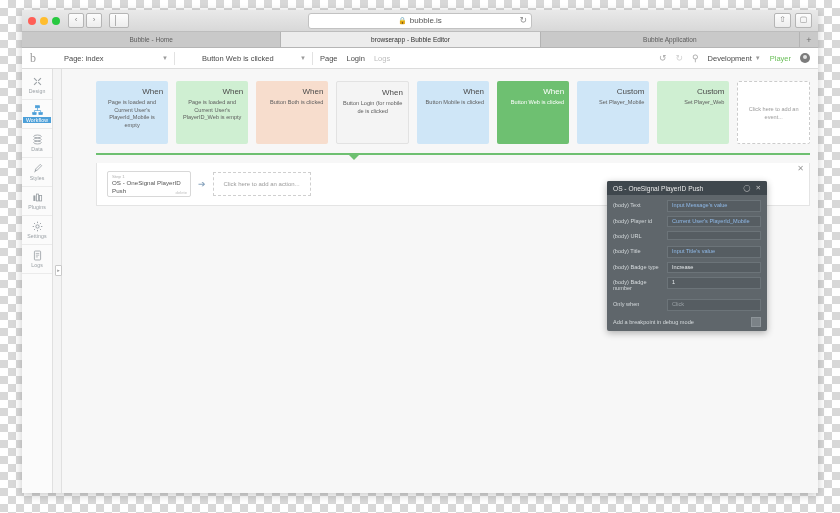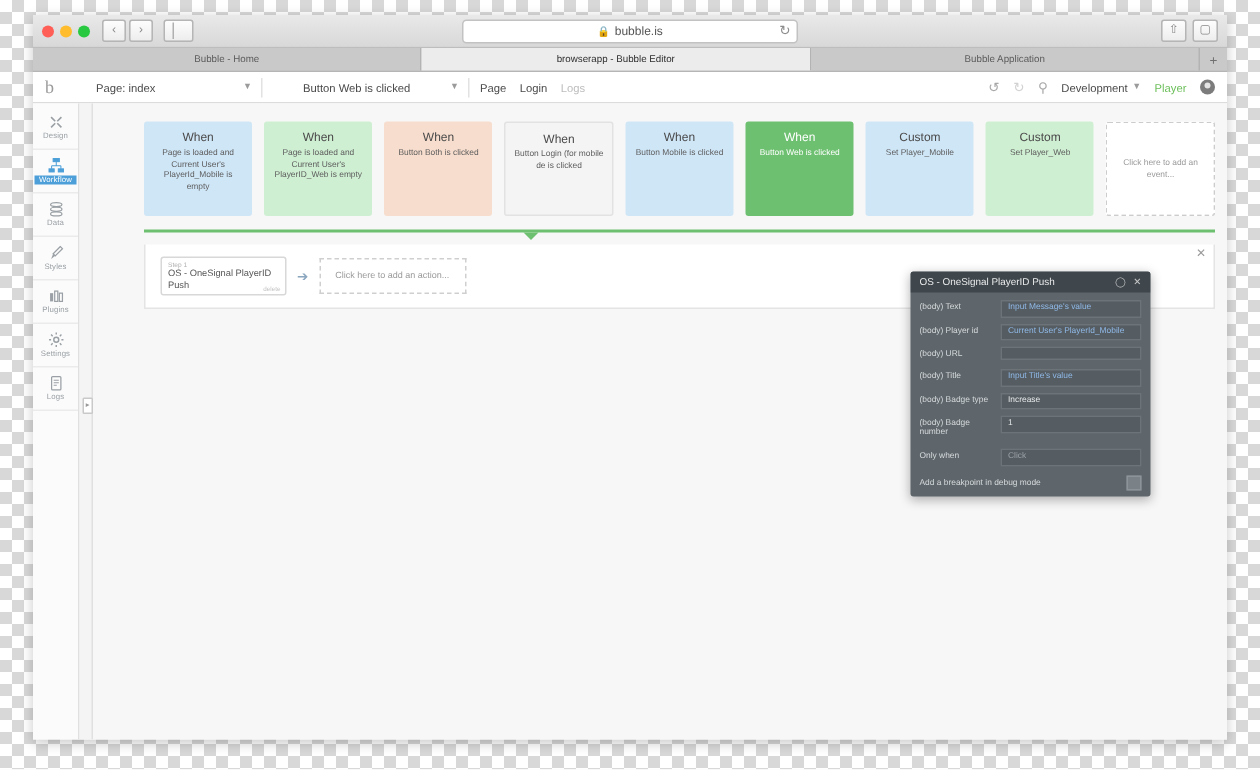--- a/index.html
+++ b/index.html
@@ -203,21 +203,21 @@
     flex: 1; position: relative; background: #f7f7f7; overflow: hidden;
   }
   .event-strip {
     position: absolute; left: 34px; top: 12px; right: 8px;
     display: flex; gap: 8px;
   }
   .ecard {
     width: 86px; height: 63px;
     border-radius: 2px;
     display: flex; flex-direction: column;
-    align-items: center;
+    align-items: flex-end;
     padding: 6px 5px 4px;
     box-sizing: border-box;
     text-align: center;
   }
   .ecard .etitle {
     font-size: 8px; margin-bottom: 3px; color: #4a4a4a;
   }
   .ecard .edesc {
     font-size: 5.6px; line-height: 7.5px; color: #5d5d5d;
   }

